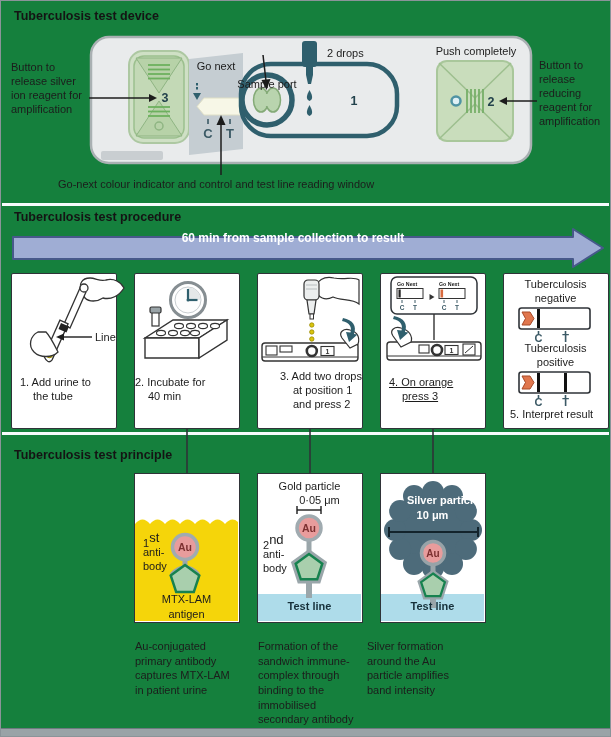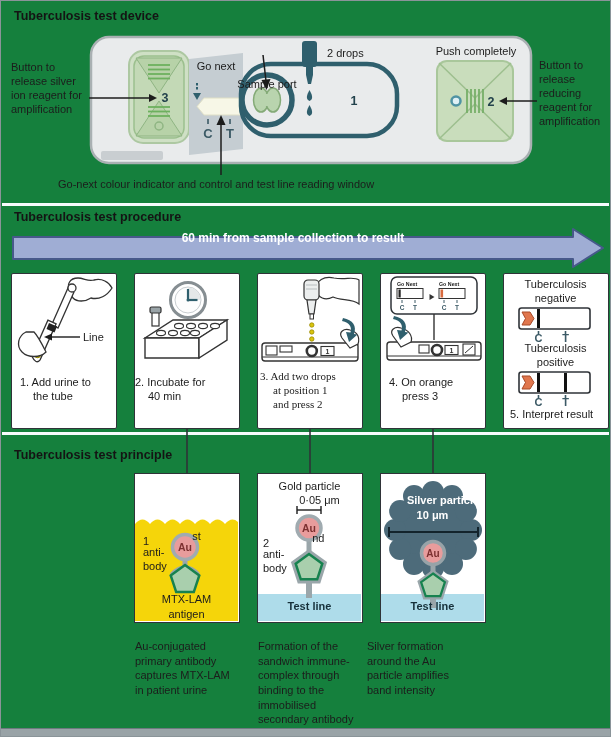--- a/index.html
+++ b/index.html
@@ -20,21 +20,21 @@
     border:1.6px solid #2f3338; border-radius:2px; box-sizing:border-box;
   }
   .panelbox{
     position:absolute; top:472px; width:106px; height:150px; background:#ffffff;
     border:1.6px solid #2f3338; box-sizing:border-box; overflow:hidden;
   }
   svg text{font-family:"Liberation Sans",sans-serif;}
   .timeline-text{font-size:12px; font-weight:bold; color:#ffffff;}
   .footer{position:absolute; left:0; bottom:0; width:611px; height:7px;
     background:#99a3a7; border-top:1.5px solid #6e7a80;}
-  sup{font-size:11px;margin-left:43px;}
+  sup{font-size:13px;}
 </style>
 </head>
 <body>
 
 <div class="fig">
 
   <div class="abs sec-title" style="left:13px; top:8px;">Tuberculosis test device</div>
 
   <svg class="abs" style="left:0; top:0;" width="611" height="205">
 
@@ -143,21 +143,21 @@
   <div class="abs lbl" style="left:57px; top:177px; width:520px;">Go-next colour indicator and control and test line reading window</div>
 
   <div class="sep" style="top:202px;"></div>
   <div class="abs sec-title" style="left:13px; top:209px;">Tuberculosis test procedure</div>
 
   <svg class="abs" style="left:0; top:224px;" width="611" height="46">
     <path d="M12,12 L572,12 L572,4 L602,23 L572,42 L572,34 L12,34 Z" fill="#9fadd4" stroke="#47598a" stroke-width="2" stroke-linejoin="round"></path>
   </svg>
   <div class="abs timeline-text center" style="left:0; top:230px; width:584px;">60 min from sample collection to result</div>
 
-  <div class="card" style="left:10px;">
+  <div class="card" style="left:10px;padding-left:12px;">
     <svg width="103" height="96" viewBox="0 0 103 96">
       <path d="M58,18 C54,10 58,4 66,4 C72,4 76,8 82,6 C90,4 97,8 100,14 C95,22 87,26 79,24 C73,28 65,28 61,24 Z" fill="#fff" stroke="#333" stroke-width="1.3"></path>
       <polygon points="56,14 62,18 46,54 40,50" fill="#fff" stroke="#333" stroke-width="1.3"></polygon>
       <circle cx="60" cy="14" r="4" fill="#fff" stroke="#333" stroke-width="1.3"></circle>
       <path d="M35.9,46.2 L44.1,49.8 L28.1,85.8 Q24,91 19.9,82.2 Z" fill="#fff" stroke="#333" stroke-width="1.3"></path>
       <polygon points="37,49 45,52.5 42.5,58.5 34.5,55" fill="#222"></polygon>
       <circle cx="25.5" cy="80.5" r="3.2" fill="#d8c400" stroke="#8a7d00" stroke-width="1"></circle>
       <path d="M14,58 C6,62 4,72 10,78 C16,84 28,84 34,78 C30,70 26,62 22,58 Z" fill="#fff" stroke="#333" stroke-width="1.3"></path>
       <line x1="68" y1="63" x2="38" y2="63" stroke="#1c1c1c" stroke-width="1.4"></line>
       <polygon points="40,59.5 32,63 40,66.5" fill="#1c1c1c"></polygon>
@@ -209,21 +209,21 @@
       <rect x="4" y="69" width="96" height="18" rx="3" fill="#fff" stroke="#333" stroke-width="1.4"></rect>
       <line x1="4" y1="83" x2="100" y2="83" stroke="#333" stroke-width="1"></line>
       <rect x="8" y="72" width="11" height="9" fill="#fff" stroke="#333" stroke-width="1.1"></rect>
       <rect x="22" y="72" width="12" height="6" fill="#fff" stroke="#333" stroke-width="1.1"></rect>
       <circle cx="53.8" cy="77" r="5" fill="#fff" stroke="#333" stroke-width="2.6"></circle>
       <rect x="63" y="72.5" width="13" height="9" fill="#fff" stroke="#333" stroke-width="1.1"></rect>
       <text x="69.5" y="80" font-size="7" font-weight="bold" fill="#333" text-anchor="middle">1</text>
       <path d="M84,64 C80,58 86,54 92,56 C100,58 102,64 100,70 L92,74 Z" fill="#fff" stroke="#333" stroke-width="1.2"></path>
       <path d="M85,44 C95,46 99,52 96,60 L99.5,60.5 L91,68 L88,58 L92.5,58.5 C94,53 92,49 84,47 Z" fill="#2f5f6d"></path>
     </svg>
-    <div class="abs lbl hang" style="left:2px; top:96px; width:96px;font-family:Liberation Serif, serif;">3. Add two drops
+    <div class="abs lbl hang" style="left:22px; top:96px; width:96px;">3. Add two drops
 at position 1
 and press 2</div>
   </div>
 
   <div class="card" style="left:379px;">
     <svg width="103" height="96" viewBox="0 0 103 96">
       <rect x="10" y="3" width="86" height="37" rx="6" fill="#fff" stroke="#2f3338" stroke-width="1.5"></rect>
       <g>
         <text x="16" y="12" font-size="5.3" font-weight="bold" fill="#1c1c1c">Go Next</text>
         <rect x="16" y="14.5" width="26" height="10" fill="#fff" stroke="#333" stroke-width="1"></rect>
@@ -248,21 +248,21 @@
       <line x1="6" y1="82" x2="100" y2="82" stroke="#333" stroke-width="1"></line>
       <rect x="38" y="71" width="10" height="8" fill="#fff" stroke="#333" stroke-width="1.1"></rect>
       <circle cx="56" cy="76" r="5" fill="#fff" stroke="#333" stroke-width="2.6"></circle>
       <rect x="64" y="71.5" width="13" height="9" fill="#fff" stroke="#333" stroke-width="1.1"></rect>
       <text x="70.5" y="79" font-size="7" font-weight="bold" fill="#333" text-anchor="middle">1</text>
       <rect x="82" y="70" width="12" height="11" fill="#fff" stroke="#333" stroke-width="1.1"></rect>
       <line x1="84" y1="79" x2="92" y2="72" stroke="#333" stroke-width="1"></line>
       <path d="M12,62 C8,56 14,52 20,54 C28,56 32,62 30,68 L20,73 Z" fill="#fff" stroke="#333" stroke-width="1.2"></path>
       <path d="M13,42 C23,44 27,50 24,58 L27.5,58.5 L19,66 L16,56 L20.5,56.5 C22,51 20,47 12,45 Z" fill="#2f5f6d"></path>
     </svg>
-    <div class="abs lbl hang" style="left:8px; top:102px; width:92px;">4. On orange
+    <div class="abs lbl hang" style="left:8px; top:102px; width:92px;text-decoration:underline;">4. On orange
 press 3</div>
   </div>
 
   <div class="card" style="left:502px;">
     <div class="abs lbl center" style="left:4px; top:4px; width:95px; line-height:1.25;">Tuberculosis negative</div>
     <svg class="abs" style="left:13px; top:32px;" width="76" height="36" viewBox="0 0 76 36">
       <rect x="2" y="2" width="71" height="21" rx="2.5" fill="#fff" stroke="#2f3338" stroke-width="1.6"></rect>
       <polygon points="5,6 13,6 17,12.5 13,19 5,19 8.5,12.5" fill="#e0764d" stroke="#a84a28" stroke-width="1"></polygon>
       <rect x="20" y="3" width="3" height="19" fill="#111"></rect>
       <line x1="21.5" y1="25" x2="21.5" y2="29" stroke="#3c5a66" stroke-width="1.6"></line>

